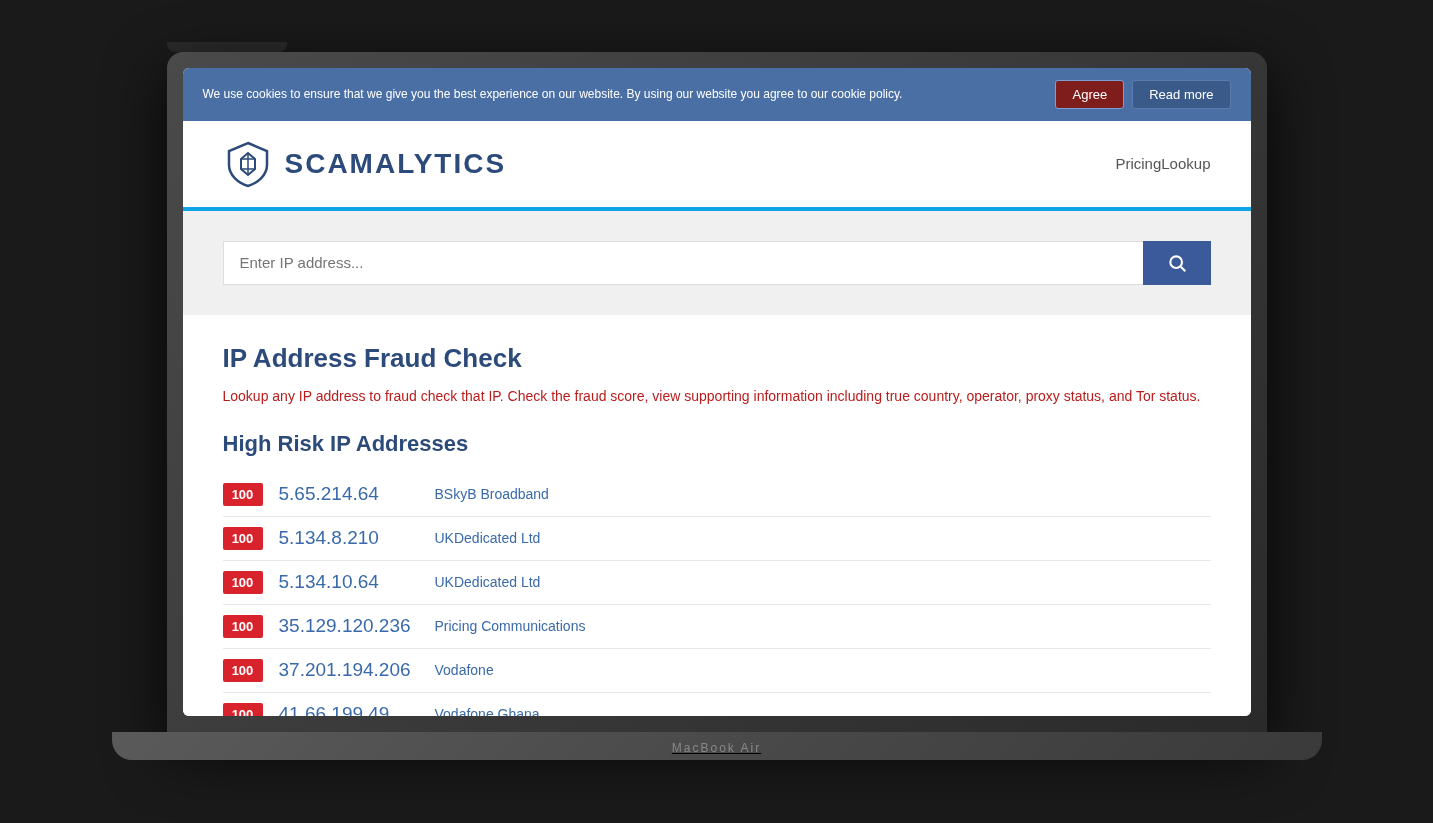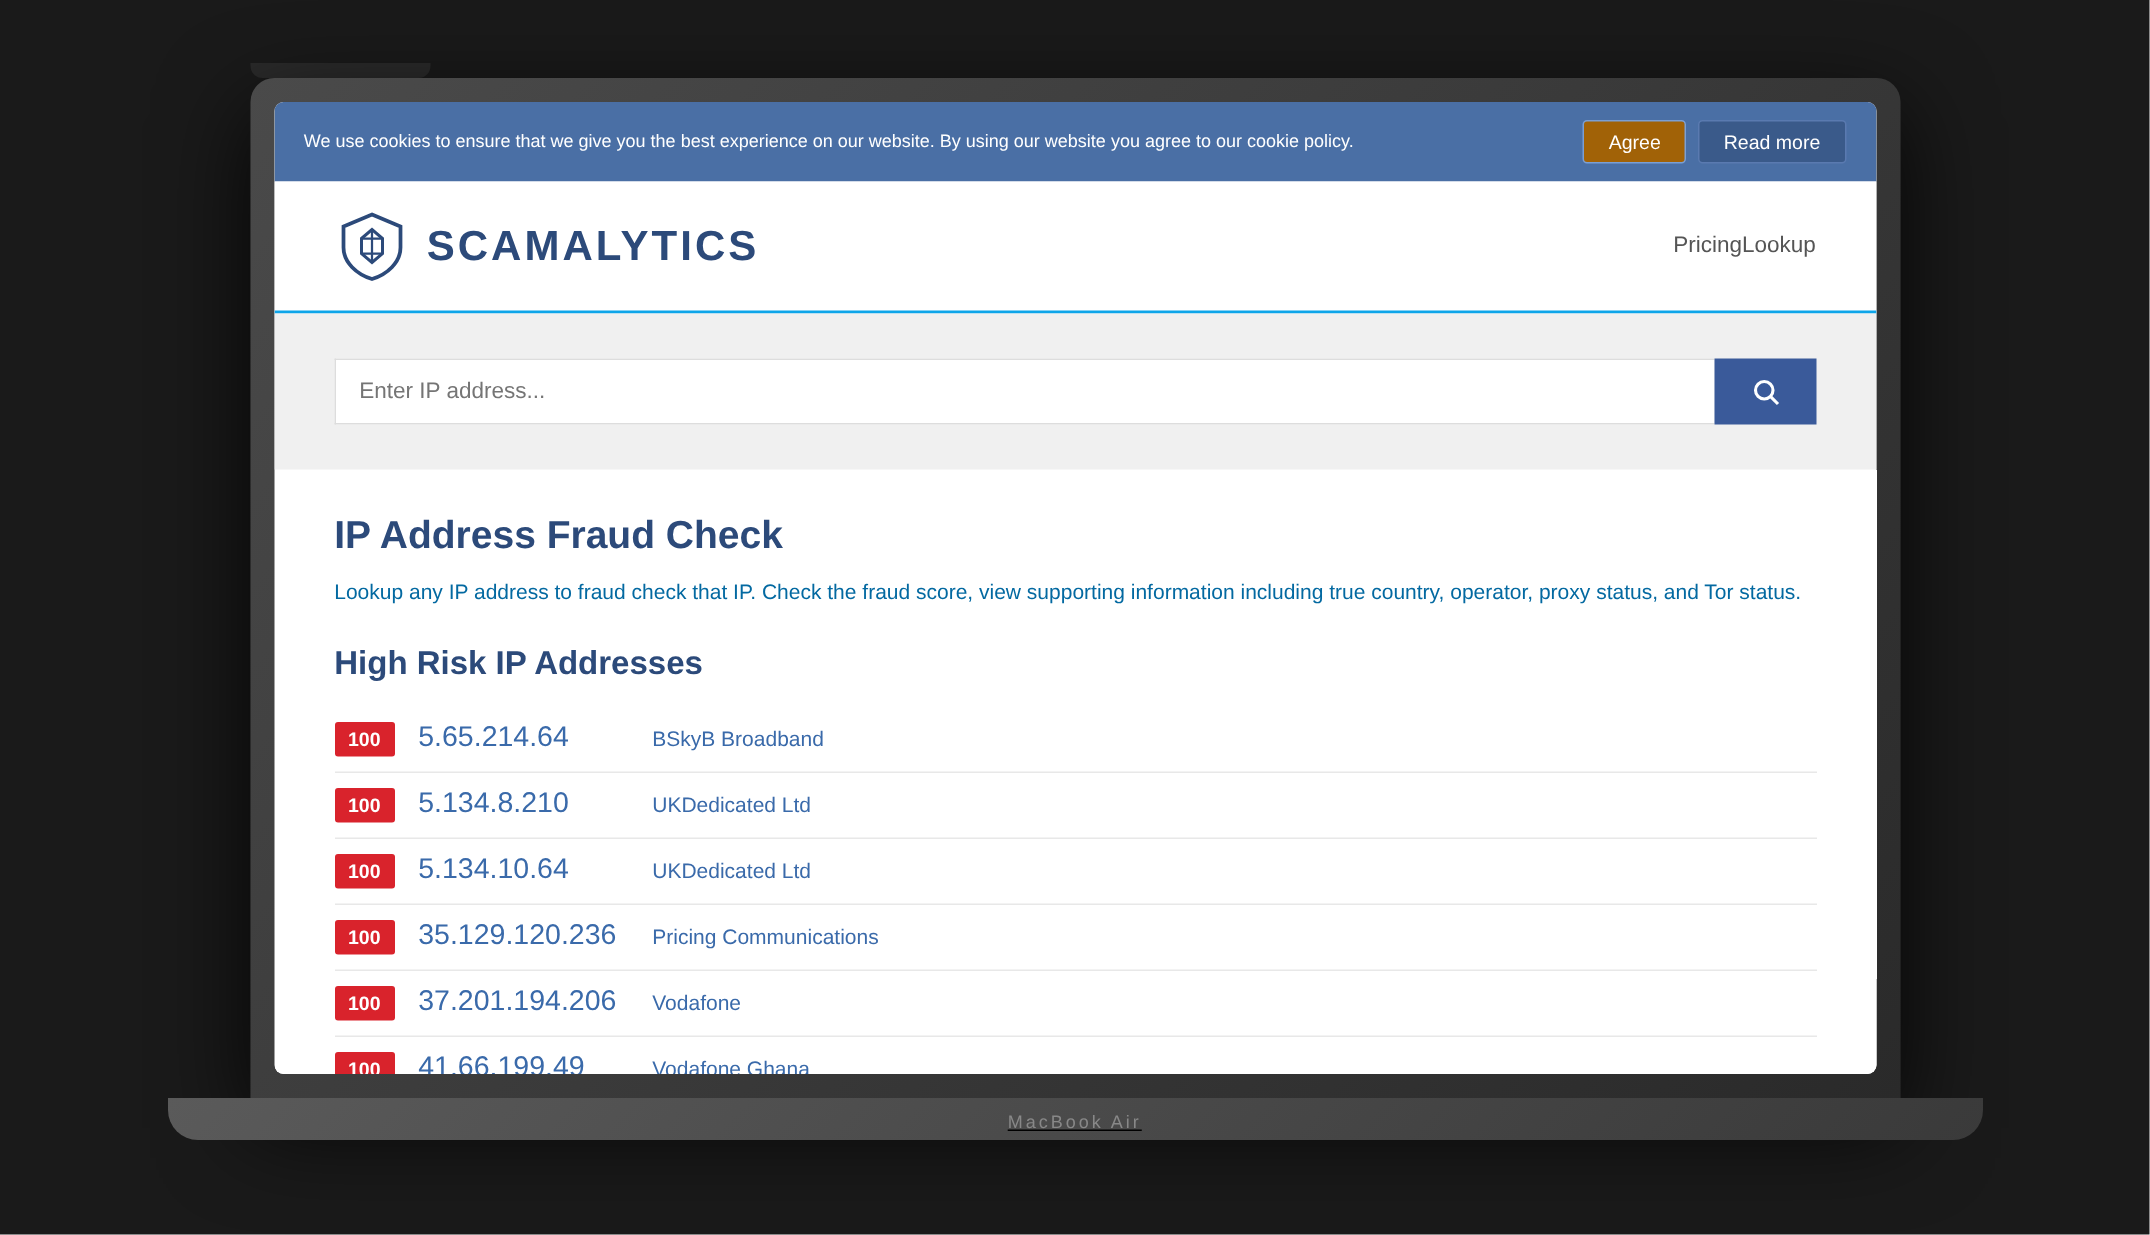--- a/index.html
+++ b/index.html
@@ -79,21 +79,21 @@
       color: #fff;
       font-size: 12px;
     }
 
     .cookie-buttons {
       display: flex;
       gap: 8px;
     }
 
     .btn-agree {
-      background: #a16207;
+      background: #7f1d1d;
       color: #fff;
       border: 1px solid #7a9fd5;
       padding: 6px 16px;
       border-radius: 3px;
       cursor: pointer;
       font-size: 13px;
     }
 
     .btn-read-more {
       background: #3a5a8a;
@@ -106,21 +106,21 @@
       text-align: center;
     }
 
     
     .site-header {
       background: #fff;
       padding: 18px 40px;
       display: flex;
       align-items: center;
       justify-content: space-between;
-      border-bottom: 2px solid #0ea5e9;
+      border-bottom: 4px solid #0ea5e9;
       flex-shrink: 0;
     }
 
     .logo-area {
       display: flex;
       align-items: center;
       gap: 12px;
     }
 
     .logo-icon {
@@ -198,21 +198,21 @@
 
     .page-title {
       font-size: 26px;
       color: #2c4a7a;
       margin-bottom: 12px;
       font-weight: 600;
     }
 
     .page-description {
       font-size: 14px;
-      color: #0369a1;
+      color: #b91c1c;
       margin-bottom: 24px;
       line-height: 1.5;
     }
 
     .section-title {
       font-size: 22px;
       color: #2c4a7a;
       margin-bottom: 16px;
       font-weight: 600;
     }

